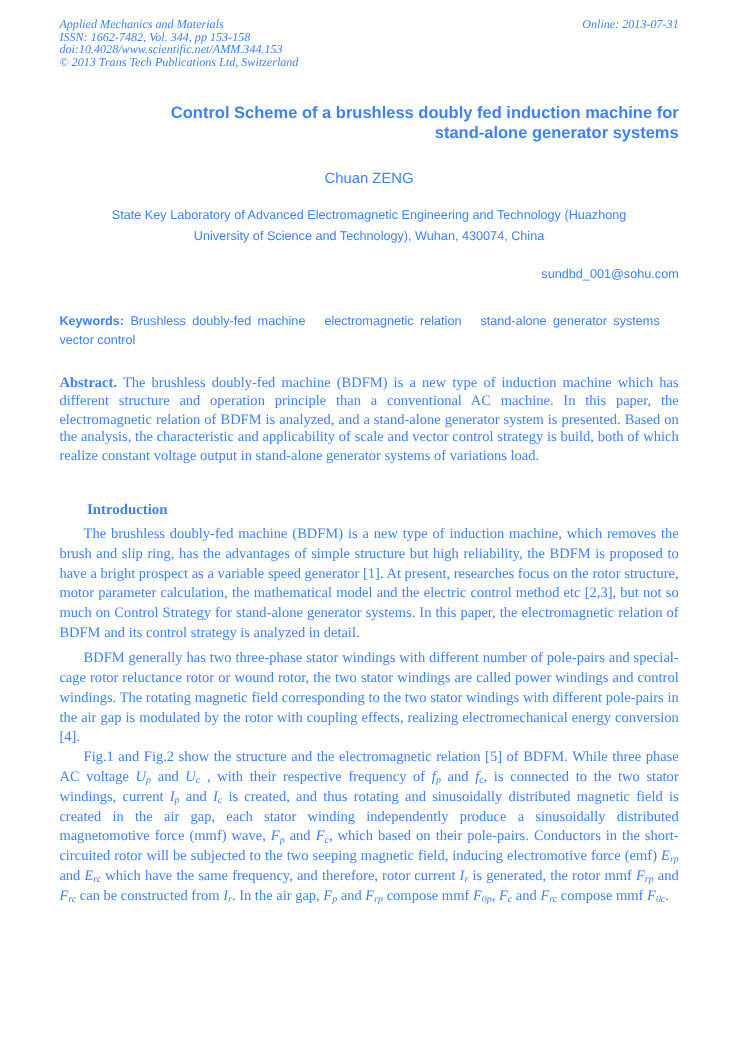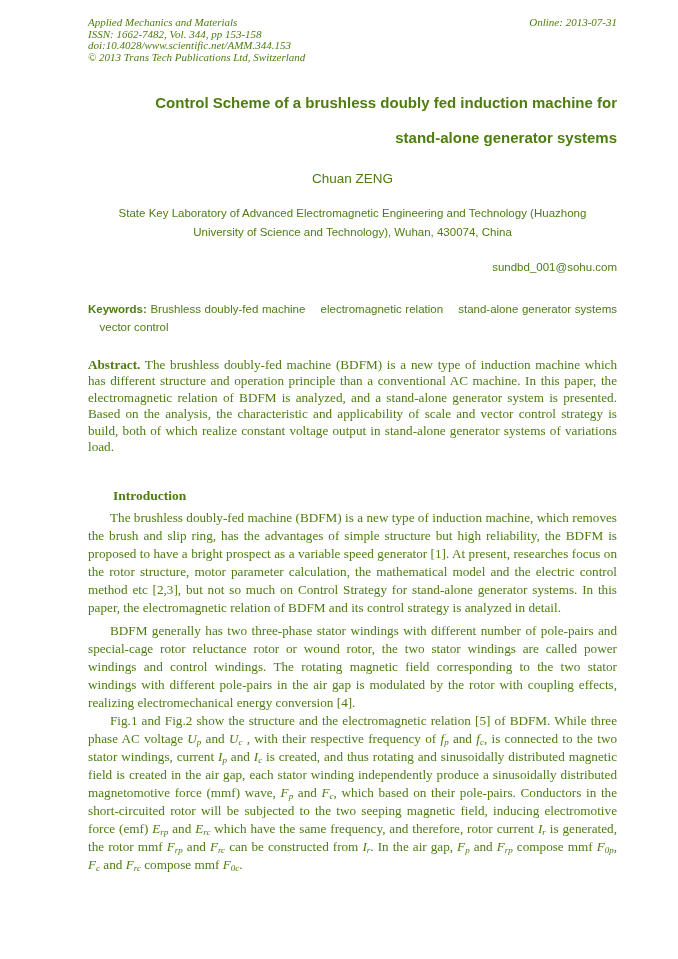--- a/index.html
+++ b/index.html
@@ -1,23 +1,23 @@
 <!DOCTYPE html>
 <html><head>
 <meta charset="utf-8">
 <style>
   html, body { margin: 0; padding: 0; background: #ffffff; }
   .page {
     position: relative;
     width: 678px;
     height: 959px;
     box-sizing: border-box;
-    padding: 17px 61px 0 88px;
+    padding: 17px 61px 0 54px;
     background: #ffffff;
-    color: #4d7c0f;
+    color: #3b82f6;
     font-family: "Liberation Serif", serif;
     overflow: hidden;
   }
   
   .hdr {
     display: flex;
     justify-content: space-between;
     align-items: flex-start;
     font-style: italic;
     font-size: 11px;
@@ -27,21 +27,21 @@
   .hdr-right { white-space: nowrap; margin-left: 12px; }
   
   .title-line {
     font-family: "Liberation Sans", sans-serif;
     font-weight: bold;
     font-size: 15px;
     line-height: 18px;
     text-align: right;
   }
   .title-line.first { margin-top: 31px; }
-  .title-line.second { margin-top: 17px; }
+  .title-line.second { }
   .author {
     font-family: "Liberation Sans", sans-serif;
     font-size: 13.5px;
     line-height: 16px;
     text-align: center;
     margin-top: 24px;
   }
   .affiliation {
     font-family: "Liberation Sans", sans-serif;
     font-size: 11.5px;

